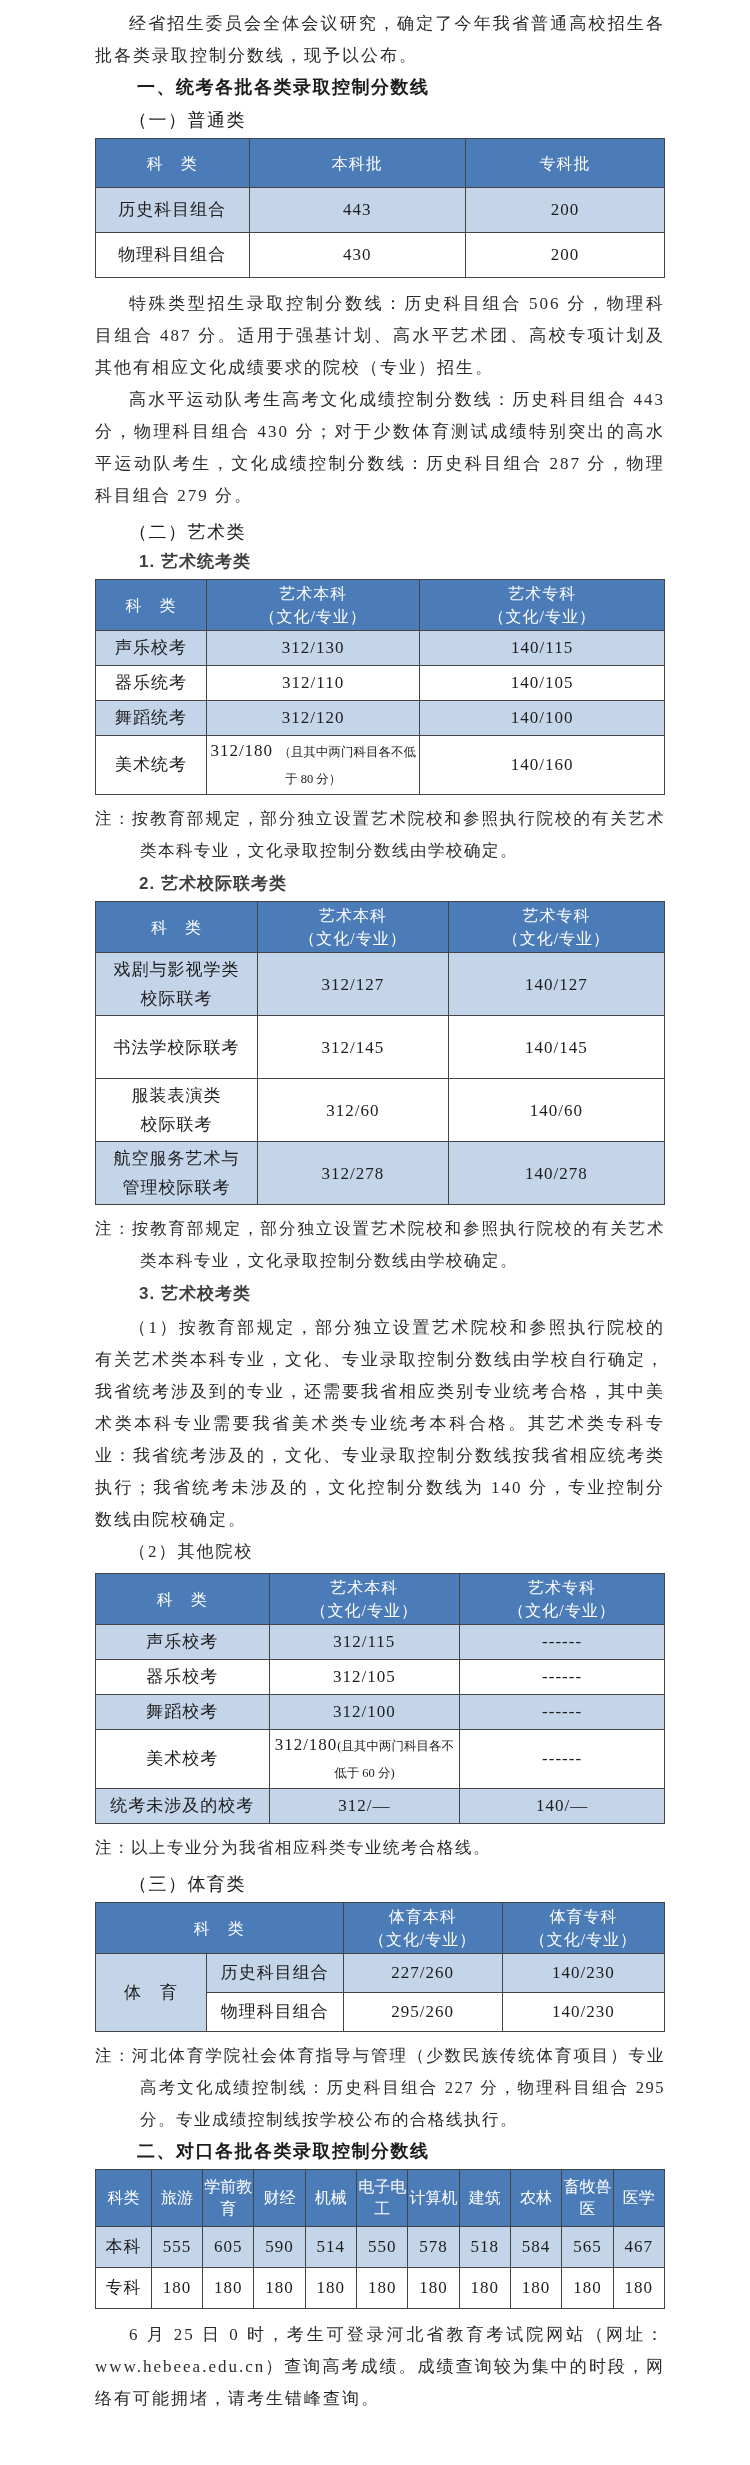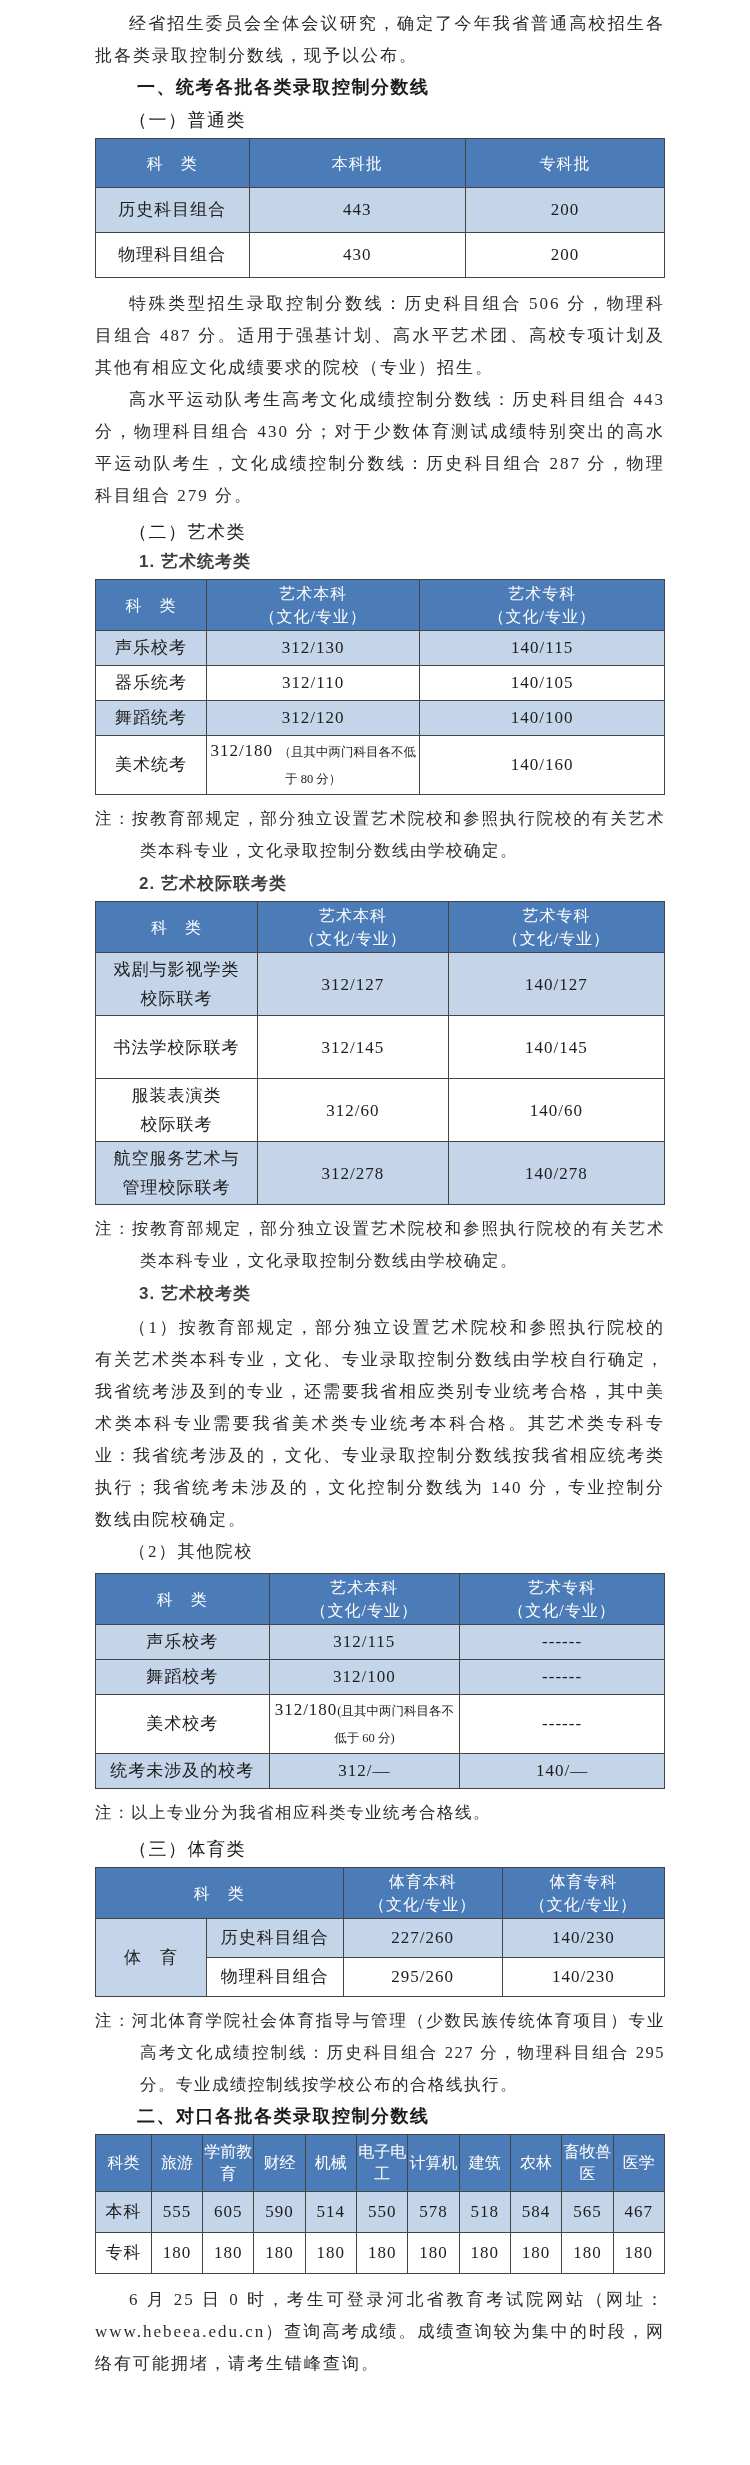--- a/index.html
+++ b/index.html
@@ -226,20 +226,25 @@
             <div>（文化/专业）</div>
           </th>
         </tr>
       </thead>
       <tbody>
         <tr class="alt">
           <td>声乐校考</td>
           <td>312/115</td>
           <td>------</td>
         </tr>
+        <tr>
+          <td>器乐校考</td>
+          <td>312/105</td>
+          <td>------</td>
+        </tr>
         <tr class="alt">
           <td>舞蹈校考</td>
           <td>312/100</td>
           <td>------</td>
         </tr>
         <tr>
           <td>美术校考</td>
           <td>312/180<span class="cell-note">(且其中两门科目各不低于 60 分)</span></td>
           <td>------</td>
         </tr>

